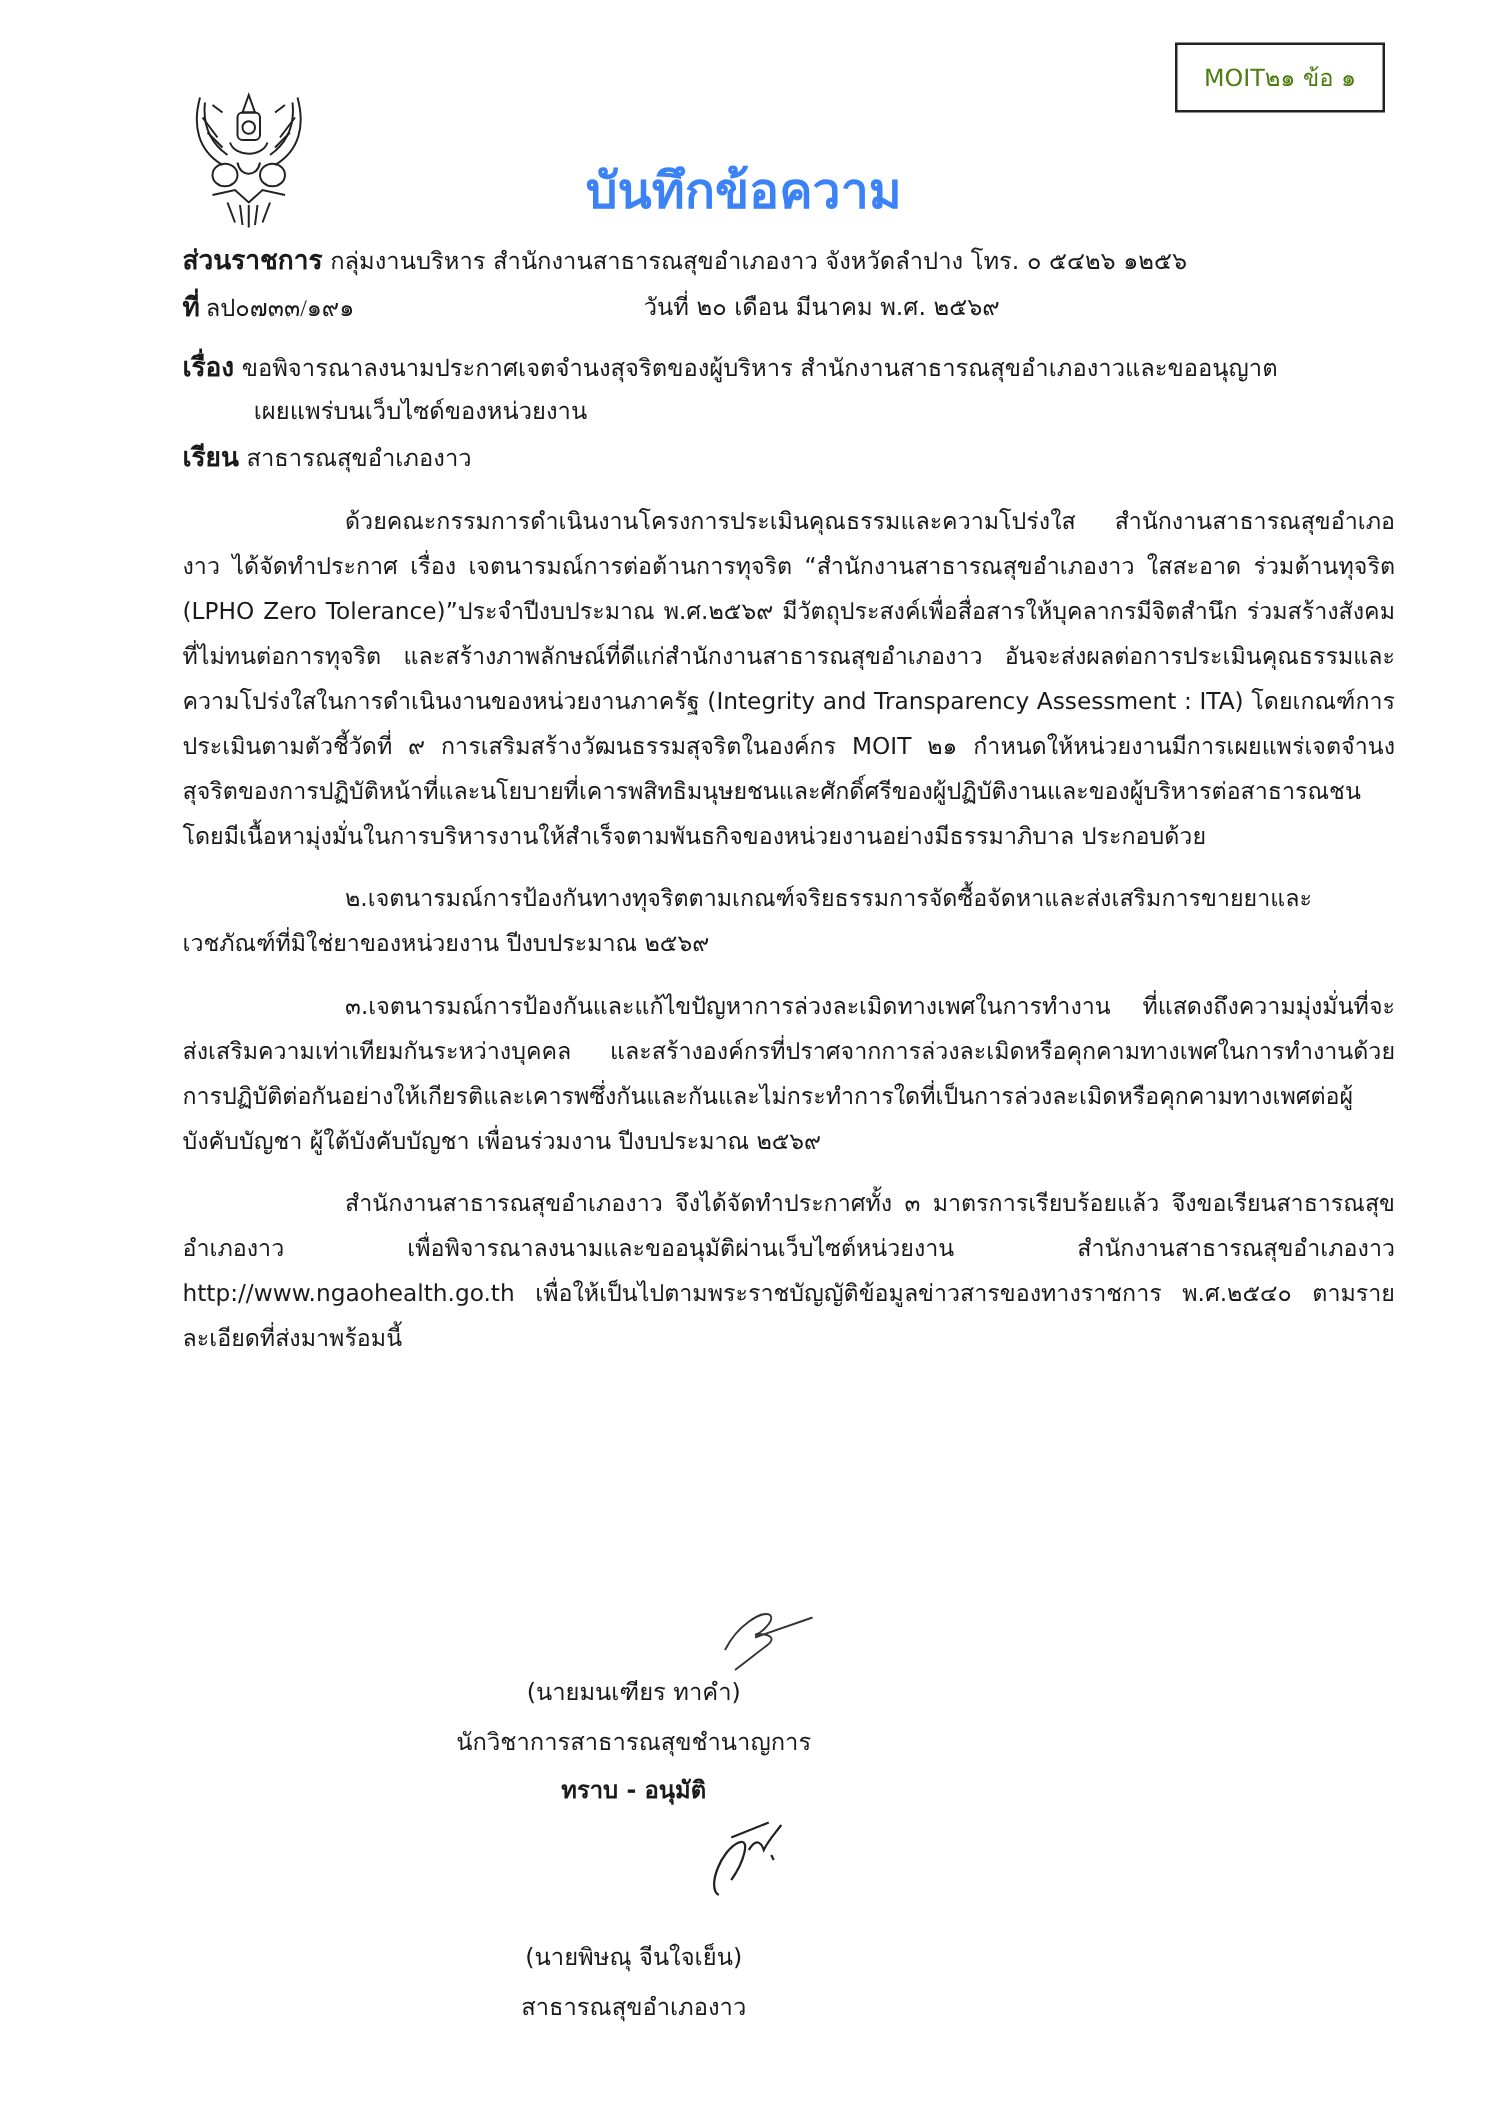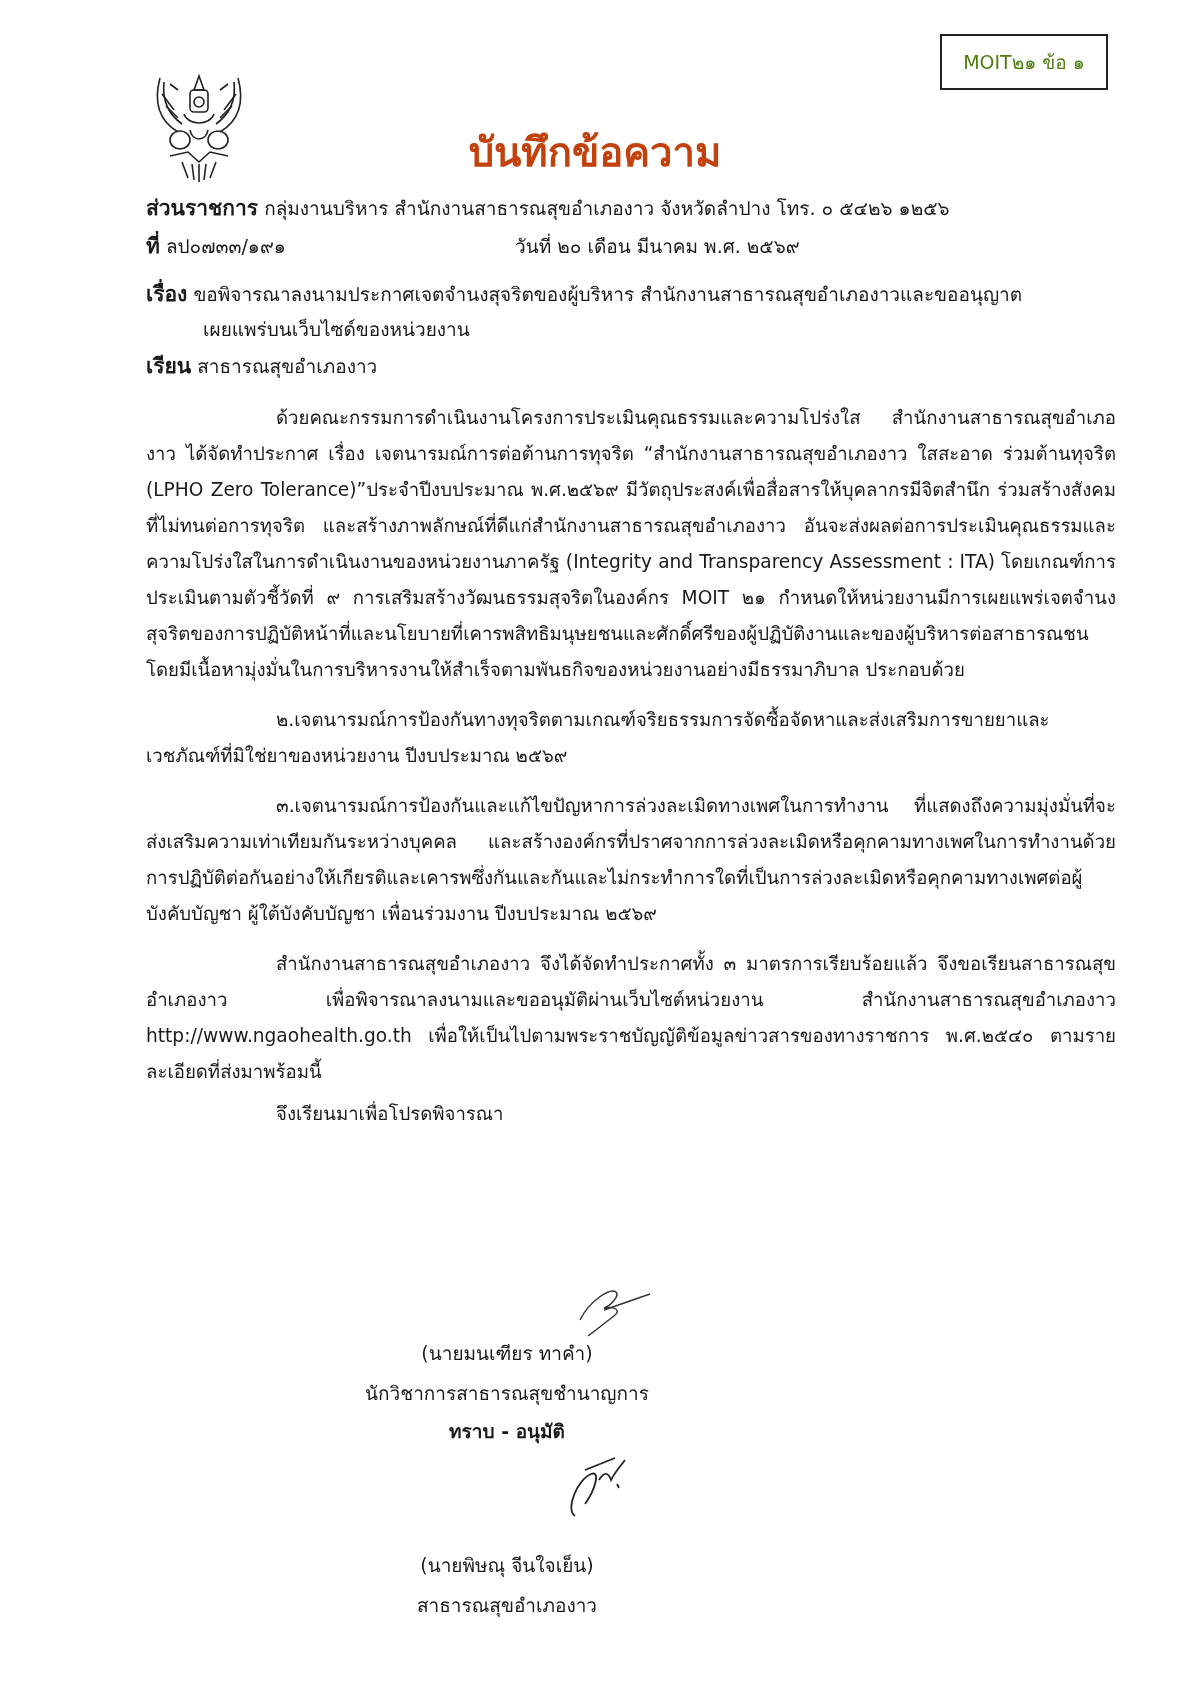--- a/index.html
+++ b/index.html
@@ -3,21 +3,21 @@
 <meta charset="utf-8">
 <style>
   html, body { margin: 0; padding: 0; background: #ffffff; }
   body { width: 1190px; height: 1683px; position: relative; overflow: hidden;
          font-family: "DejaVu Sans", "Liberation Sans", sans-serif; color: #1a1a1a; }
   .abs { position: absolute; }
   .moit-box { left: 940px; top: 34px; width: 168px; height: 56px; border: 2px solid #222;
               box-sizing: border-box; display: flex; align-items: center; justify-content: center;
               font-size: 19px; color: #4d7c0f; }
   .garuda { left: 148px; top: 70px; width: 102px; height: 115px; }
-  .title { left: 0; width: 1190px; top: 120px; text-align: center; font-size: 40px; font-weight: bold; color: #c2410c; }
+  .title { left: 0; width: 1190px; top: 120px; text-align: center; font-size: 40px; font-weight: bold; color: #3b82f6; }
   .line { font-size: 19px; line-height: 36px; white-space: nowrap; }
   .lbl { font-weight: bold; font-size: 21px; }
   .para { left: 146px; width: 970px; font-size: 18.6px; line-height: 36px; text-align: justify;
           text-align-last: left; }
   .para p { margin: 0; }
   .indent { text-indent: 130px; }
   .gap { height: 14px; }
   .center { text-align: center; left: 0; width: 1014px; font-size: 19px; }
   .bold { font-weight: bold; }
 </style>
@@ -48,21 +48,21 @@
   </svg>
 </div>
 
 <div class="abs title">บันทึกข้อความ</div>
 
 <div class="abs line" style="left:146px; top:190px;">
   <span class="lbl">ส่วนราชการ</span>
   <span>กลุ่มงานบริหาร สำนักงานสาธารณสุขอำเภองาว จังหวัดลำปาง  โทร. ๐ ๕๔๒๖ ๑๒๕๖</span>
 </div>
 
-<div class="abs line" style="left:146px; top:228px;">
+<div class="abs line" style="left:146px; top:228px;font-family:Liberation Serif, serif;">
   <span class="lbl">ที่</span>
   <span>ลป๐๗๓๓/๑๙๑</span>
 </div>
 
 <div class="abs line" style="left:515px; top:228px;">
   <span>วันที่</span>
   <span>๒๐ เดือน มีนาคม  พ.ศ.  ๒๕๖๙</span>
 </div>
 
 <div class="abs line" style="left:146px; top:276px;">
@@ -77,21 +77,20 @@
 </div>
 
 <div class="abs para" style="top:400px;">
   <p class="indent">ด้วยคณะกรรมการดำเนินงานโครงการประเมินคุณธรรมและความโปร่งใส สำนักงานสาธารณสุขอำเภองาว ได้จัดทำประกาศ เรื่อง เจตนารมณ์การต่อต้านการทุจริต “สำนักงานสาธารณสุขอำเภองาว ใสสะอาด ร่วมต้านทุจริต (LPHO Zero Tolerance)”ประจำปีงบประมาณ พ.ศ.๒๕๖๙ มีวัตถุประสงค์เพื่อสื่อสารให้บุคลากรมีจิตสำนึก ร่วมสร้างสังคมที่ไม่ทนต่อการทุจริต และสร้างภาพลักษณ์ที่ดีแก่สำนักงานสาธารณสุขอำเภองาว อันจะส่งผลต่อการประเมินคุณธรรมและความโปร่งใสในการดำเนินงานของหน่วยงานภาครัฐ (Integrity and Transparency Assessment : ITA) โดยเกณฑ์การประเมินตามตัวชี้วัดที่ ๙ การเสริมสร้างวัฒนธรรมสุจริตในองค์กร MOIT ๒๑ กำหนดให้หน่วยงานมีการเผยแพร่เจตจำนงสุจริตของการปฏิบัติหน้าที่และนโยบายที่เคารพสิทธิมนุษยชนและศักดิ์ศรีของผู้ปฏิบัติงานและของผู้บริหารต่อสาธารณชน โดยมีเนื้อหามุ่งมั่นในการบริหารงานให้สำเร็จตามพันธกิจของหน่วยงานอย่างมีธรรมาภิบาล ประกอบด้วย</p>
   <div class="gap"></div>
   <p class="indent">๒.เจตนารมณ์การป้องกันทางทุจริตตามเกณฑ์จริยธรรมการจัดซื้อจัดหาและส่งเสริมการขายยาและเวชภัณฑ์ที่มิใช่ยาของหน่วยงาน ปีงบประมาณ ๒๕๖๙</p>
   <div class="gap"></div>
   <p class="indent">๓.เจตนารมณ์การป้องกันและแก้ไขปัญหาการล่วงละเมิดทางเพศในการทำงาน ที่แสดงถึงความมุ่งมั่นที่จะส่งเสริมความเท่าเทียมกันระหว่างบุคคล และสร้างองค์กรที่ปราศจากการล่วงละเมิดหรือคุกคามทางเพศในการทำงานด้วยการปฏิบัติต่อกันอย่างให้เกียรติและเคารพซึ่งกันและกันและไม่กระทำการใดที่เป็นการล่วงละเมิดหรือคุกคามทางเพศต่อผู้บังคับบัญชา ผู้ใต้บังคับบัญชา เพื่อนร่วมงาน ปีงบประมาณ ๒๕๖๙</p>
   <div class="gap"></div>
   <p class="indent">สำนักงานสาธารณสุขอำเภองาว จึงได้จัดทำประกาศทั้ง ๓ มาตรการเรียบร้อยแล้ว จึงขอเรียนสาธารณสุขอำเภองาว เพื่อพิจารณาลงนามและขออนุมัติผ่านเว็บไซต์หน่วยงาน สำนักงานสาธารณสุขอำเภองาว http://www.ngaohealth.go.th เพื่อให้เป็นไปตามพระราชบัญญัติข้อมูลข่าวสารของทางราชการ พ.ศ.๒๕๔๐ ตามรายละเอียดที่ส่งมาพร้อมนี้</p>
-  <p class="indent" style="margin-top:6px;">จึงเรียนมาเพื่อโปรดพิจารณา</p>
 </div>
 
 <div class="abs" style="left:570px; top:1280px; width:90px; height:60px;">
   <svg width="90" height="60" viewBox="0 0 90 60">
     <path d="M10 40 C20 20 40 8 46 12 C50 16 40 26 34 28 C44 26 52 30 44 36 C36 42 26 50 18 56 M34 30 L80 14" fill="none" stroke="#333" stroke-width="1.5"></path>
   </svg>
 </div>
 
 <div class="abs center" style="top:1338px;">(นายมนเฑียร ทาคำ)</div>
 <div class="abs center" style="top:1378px;">นักวิชาการสาธารณสุขชำนาญการ</div>

